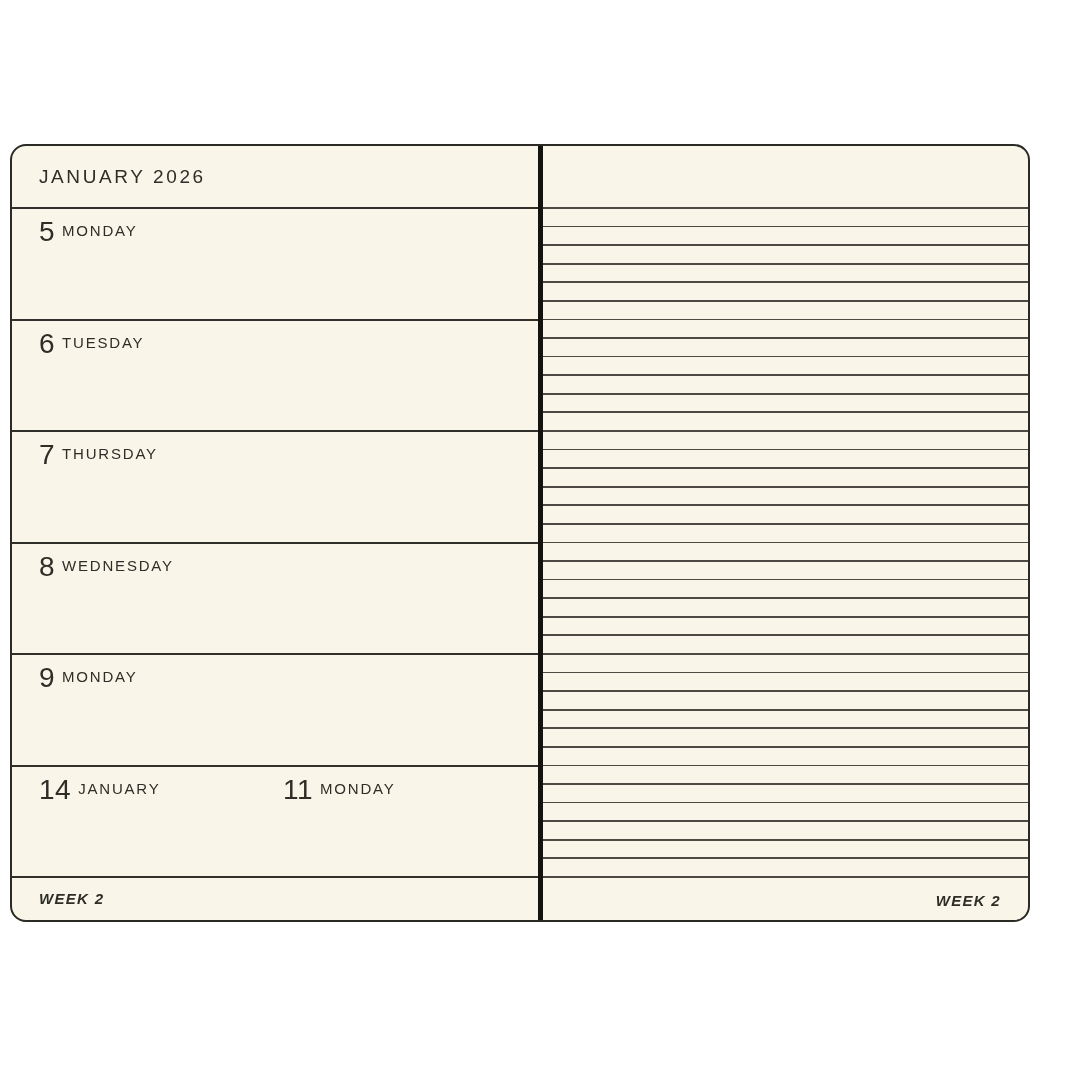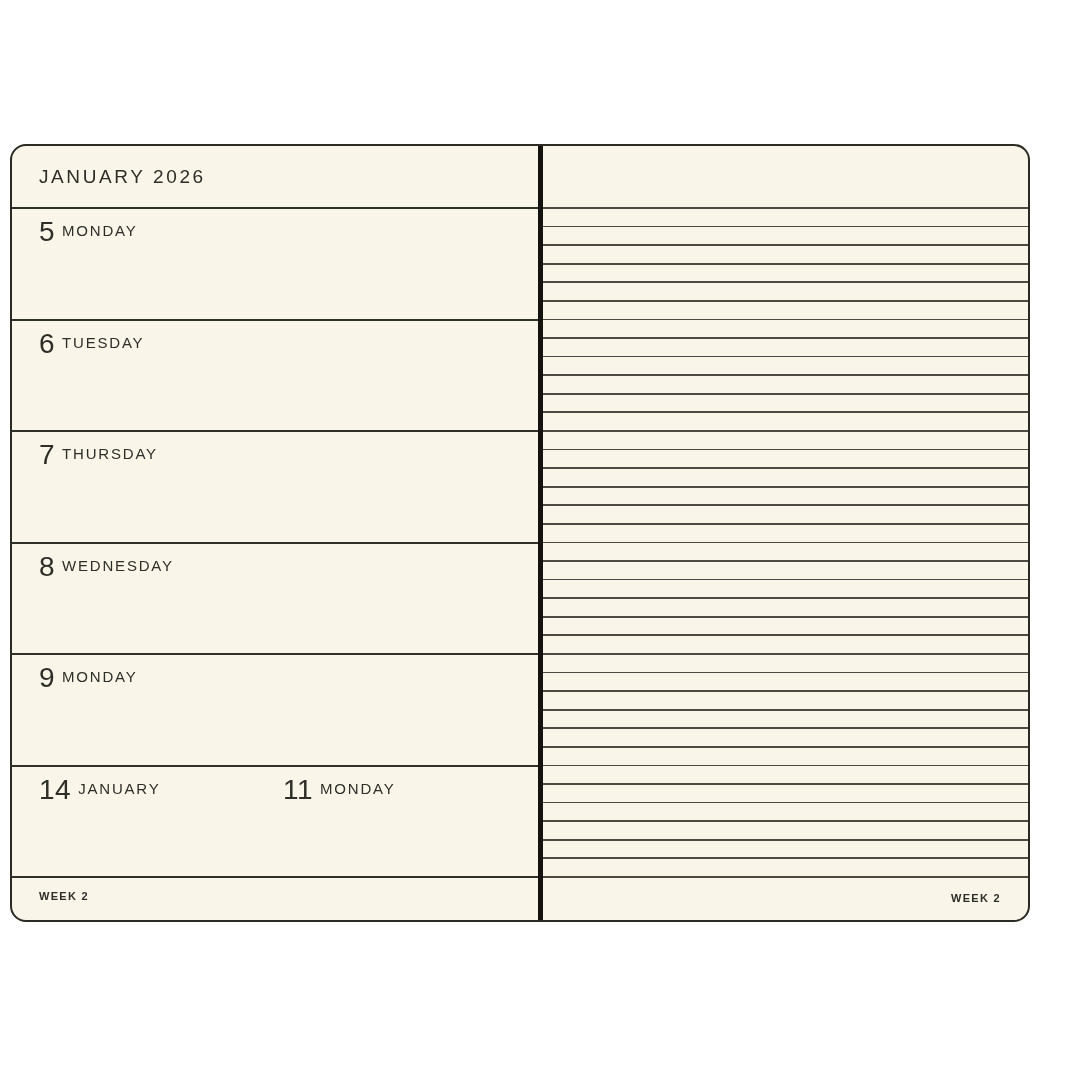--- a/index.html
+++ b/index.html
@@ -75,25 +75,26 @@
     margin-top: 4px;
     white-space: nowrap;
   }
   .lp-footer {
     position: relative;
     height: 42px;
   }
   .week-label {
     position: absolute;
     top: 12px;
-    font-size: 11px;
+    font-size: 15px;
     font-weight: 700;
     letter-spacing: 1.3px;
     color: var(--ink, #2e2d27);
     white-space: nowrap;
+    font-style: italic;
   }
   .week-label.left { left: 27px; }
   .week-label.right { right: 27px; }
   
   .spine {
     position: absolute;
     left: 526px;
     top: 0;
     width: 5px;
     height: 774px;

